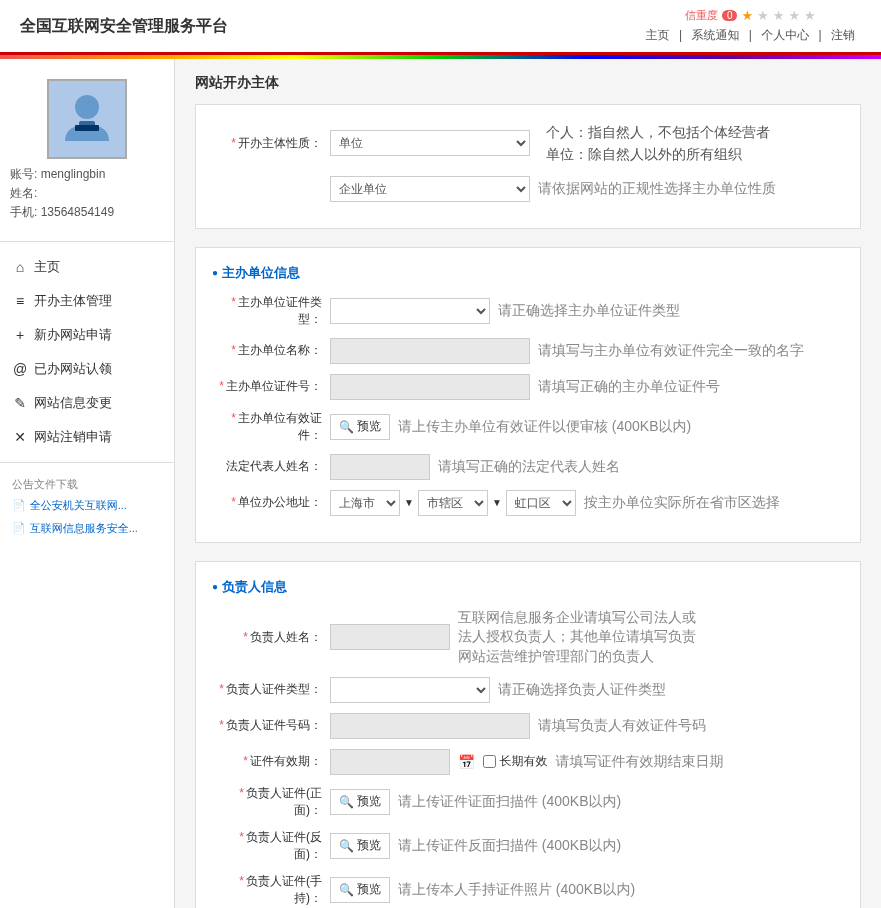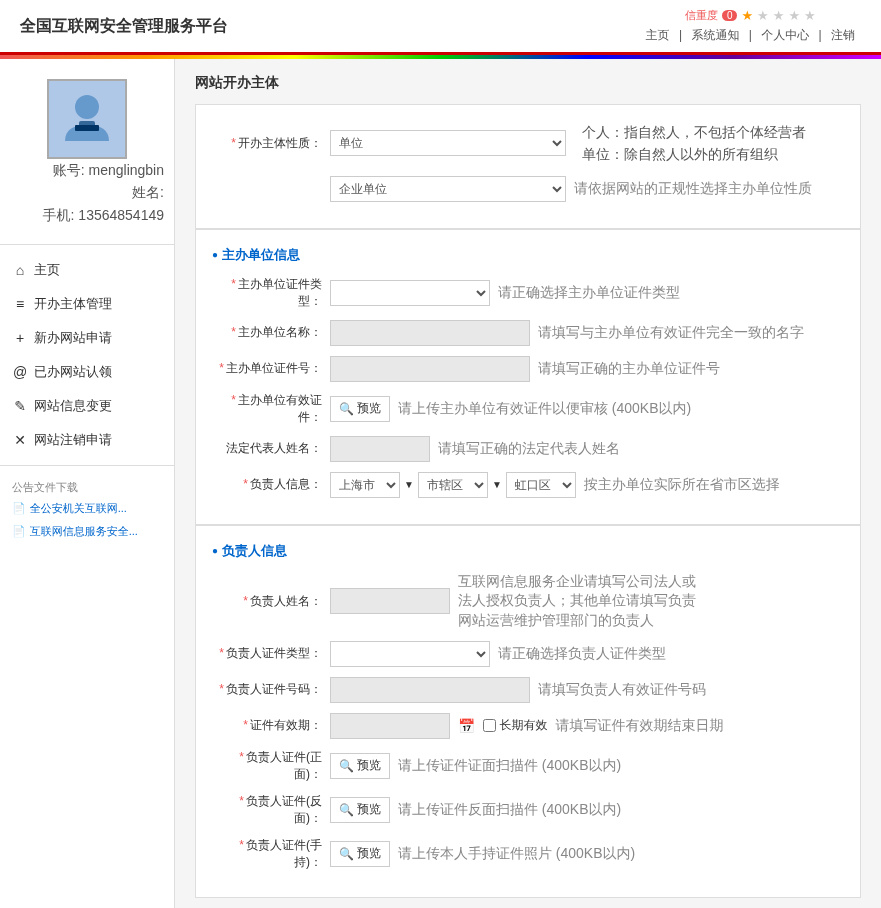--- a/index.html
+++ b/index.html
@@ -16,44 +16,44 @@
     .header-rainbow { height: 4px; background: linear-gradient(to right, #e55, #f90, #ff0, #0c0, #00f, #609, #c0f); }
 
     
     .main-layout { display: flex; min-height: calc(100vh - 60px); }
     
     
     .sidebar { width: 175px; background: #fff; border-right: 1px solid #ddd; padding: 10px 0; flex-shrink: 0; }
     .sidebar-avatar { text-align: center; padding: 10px; }
     .sidebar-avatar .avatar-img { width: 80px; height: 80px; background: #b0c8e8; border: 2px solid #aaa; display: inline-flex; align-items: center; justify-content: center; }
     .avatar-person { width: 60px; height: 60px; }
-    .sidebar-info { text-align: right; font-size: 14px; color: #555; line-height: 1.6; }
+    .sidebar-info { text-align: left; font-size: 12px; color: #555; margin-top: 6px; line-height: 1.6; }
     .sidebar-divider { border: none; border-top: 1px solid #ddd; margin: 8px 0; }
     .sidebar-menu { list-style: none; }
     .sidebar-menu li { padding: 8px 12px; cursor: pointer; display: flex; align-items: center; gap: 6px; color: #333; font-size: 13px; }
     .sidebar-menu li .menu-icon { font-size: 14px; width: 16px; text-align: center; }
     .sidebar-section-title { font-size: 11px; color: #888; padding: 6px 12px 2px; }
     .sidebar-doc-item { padding: 4px 12px; display: flex; align-items: center; gap: 4px; cursor: pointer; color: #0066cc; font-size: 11px; }
 
     
     .content { flex: 1; padding: 15px 20px; background: #f5f5f5; overflow-y: auto; }
     .section-title { font-size: 14px; font-weight: bold; color: #333; margin-bottom: 12px; }
-    .form-section { background: #fff; border: 1px solid #ddd; padding: 16px; margin-bottom: 0; }
+    .form-section { background: #fff; border: 1px solid #ddd; padding: 16px; margin-bottom: 18px; }
     .form-section-header { color: #0066cc; font-size: 13px; font-weight: bold; margin-bottom: 12px; display: flex; align-items: center; gap: 4px; }
     .form-section-header::before { content: '●'; font-size: 10px; }
     
     .form-row { display: flex; align-items: center; margin-bottom: 10px; gap: 8px; }
     .form-label { width: 110px; text-align: right; font-size: 12px; color: #333; flex-shrink: 0; }
     .form-label.required::before { content: '*'; color: #e55; margin-right: 2px; }
     .form-input { height: 26px; border: 1px solid #ccc; padding: 0 6px; font-size: 12px; color: #999; background: #f9f9f9; }
     .form-input.w120 { width: 120px; }
     .form-input.w200 { width: 200px; }
     .form-input.w100 { width: 100px; }
     .form-select { height: 26px; border: 1px solid #ccc; padding: 0 4px; font-size: 12px; color: #555; background: #fff; }
-    .form-select.w200 { width: 236px; }
+    .form-select.w200 { width: 200px; }
     .form-select.w160 { width: 160px; }
     .form-select.w70 { width: 70px; }
     .form-hint { font-size: 14px; color: #888; max-width: 300px; line-height: 1.4; }
     
     .type-desc { font-size: 14px; color: #555; line-height: 1.6; margin-left: 8px; }
     
     .preview-btn { height: 26px; background: #fff; border: 1px solid #ccc; padding: 0 8px; font-size: 12px; cursor: pointer; display: inline-flex; align-items: center; gap: 3px; color: #333; }
     
     .address-row { display: flex; align-items: center; gap: 4px; }
     
@@ -201,21 +201,21 @@
         <div class="form-hint">请上传主办单位有效证件以便审核 (400KB以内)</div>
       </div>
 
       <div class="form-row">
         <div class="form-label">法定代表人姓名：</div>
         <input class="form-input w100" type="text" value="" style="background: rgb(232, 232, 232);">
         <div class="form-hint">请填写正确的法定代表人姓名</div>
       </div>
 
       <div class="form-row">
-        <div class="form-label required">负责人信息：</div>
+        <div class="form-label required">单位办公地址：</div>
         <div class="address-row">
           <select class="form-select w70">
             <option>上海市</option>
           </select>
           <span style="font-size:10px;">▼</span>
           <select class="form-select w70">
             <option>市辖区</option>
           </select>
           <span style="font-size:10px;">▼</span>
           <select class="form-select w70">

